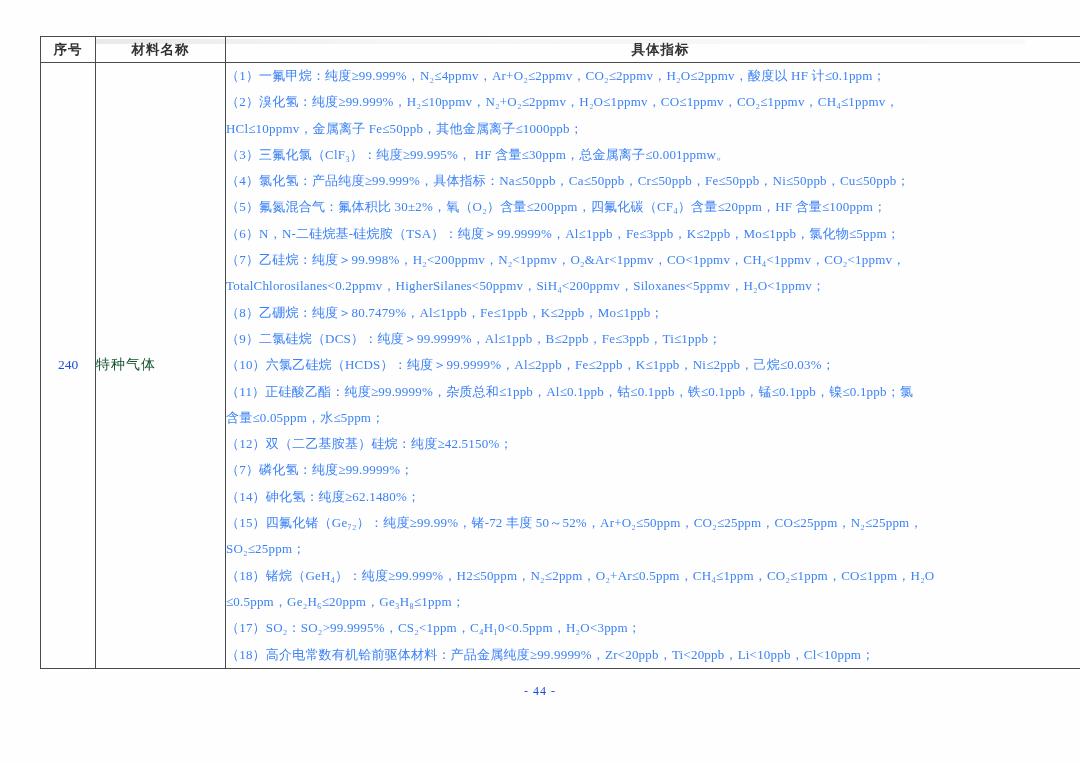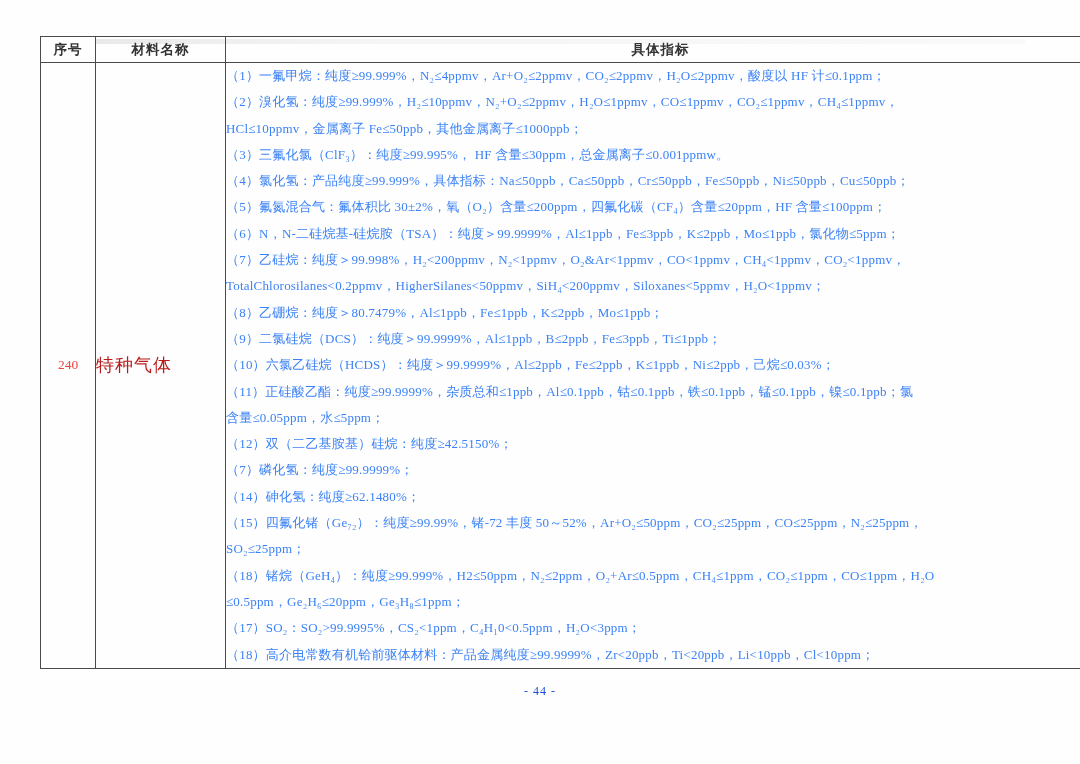--- a/index.html
+++ b/index.html
@@ -32,26 +32,26 @@
     font-size:13.5px;
     font-weight:bold;
     text-align:center;
     color:#333;
     letter-spacing:1px;
   }
   td.idx{
     text-align:center;
     vertical-align:middle;
     font-size:13.5px;
-    color:#ef4444;
+    color:#1d4ed8;
   }
   td.mat{
     vertical-align:middle;
-    font-size:18px;
-    color:#b91c1c;
+    font-size:14px;
+    color:#14532d;
     padding-left:14px;
     letter-spacing:1px;
   }
   td.req{
     vertical-align:top;
     padding:2px 6px 2px 7px;
     overflow:hidden;
   }
   .req-line{
     font-size:13px;

